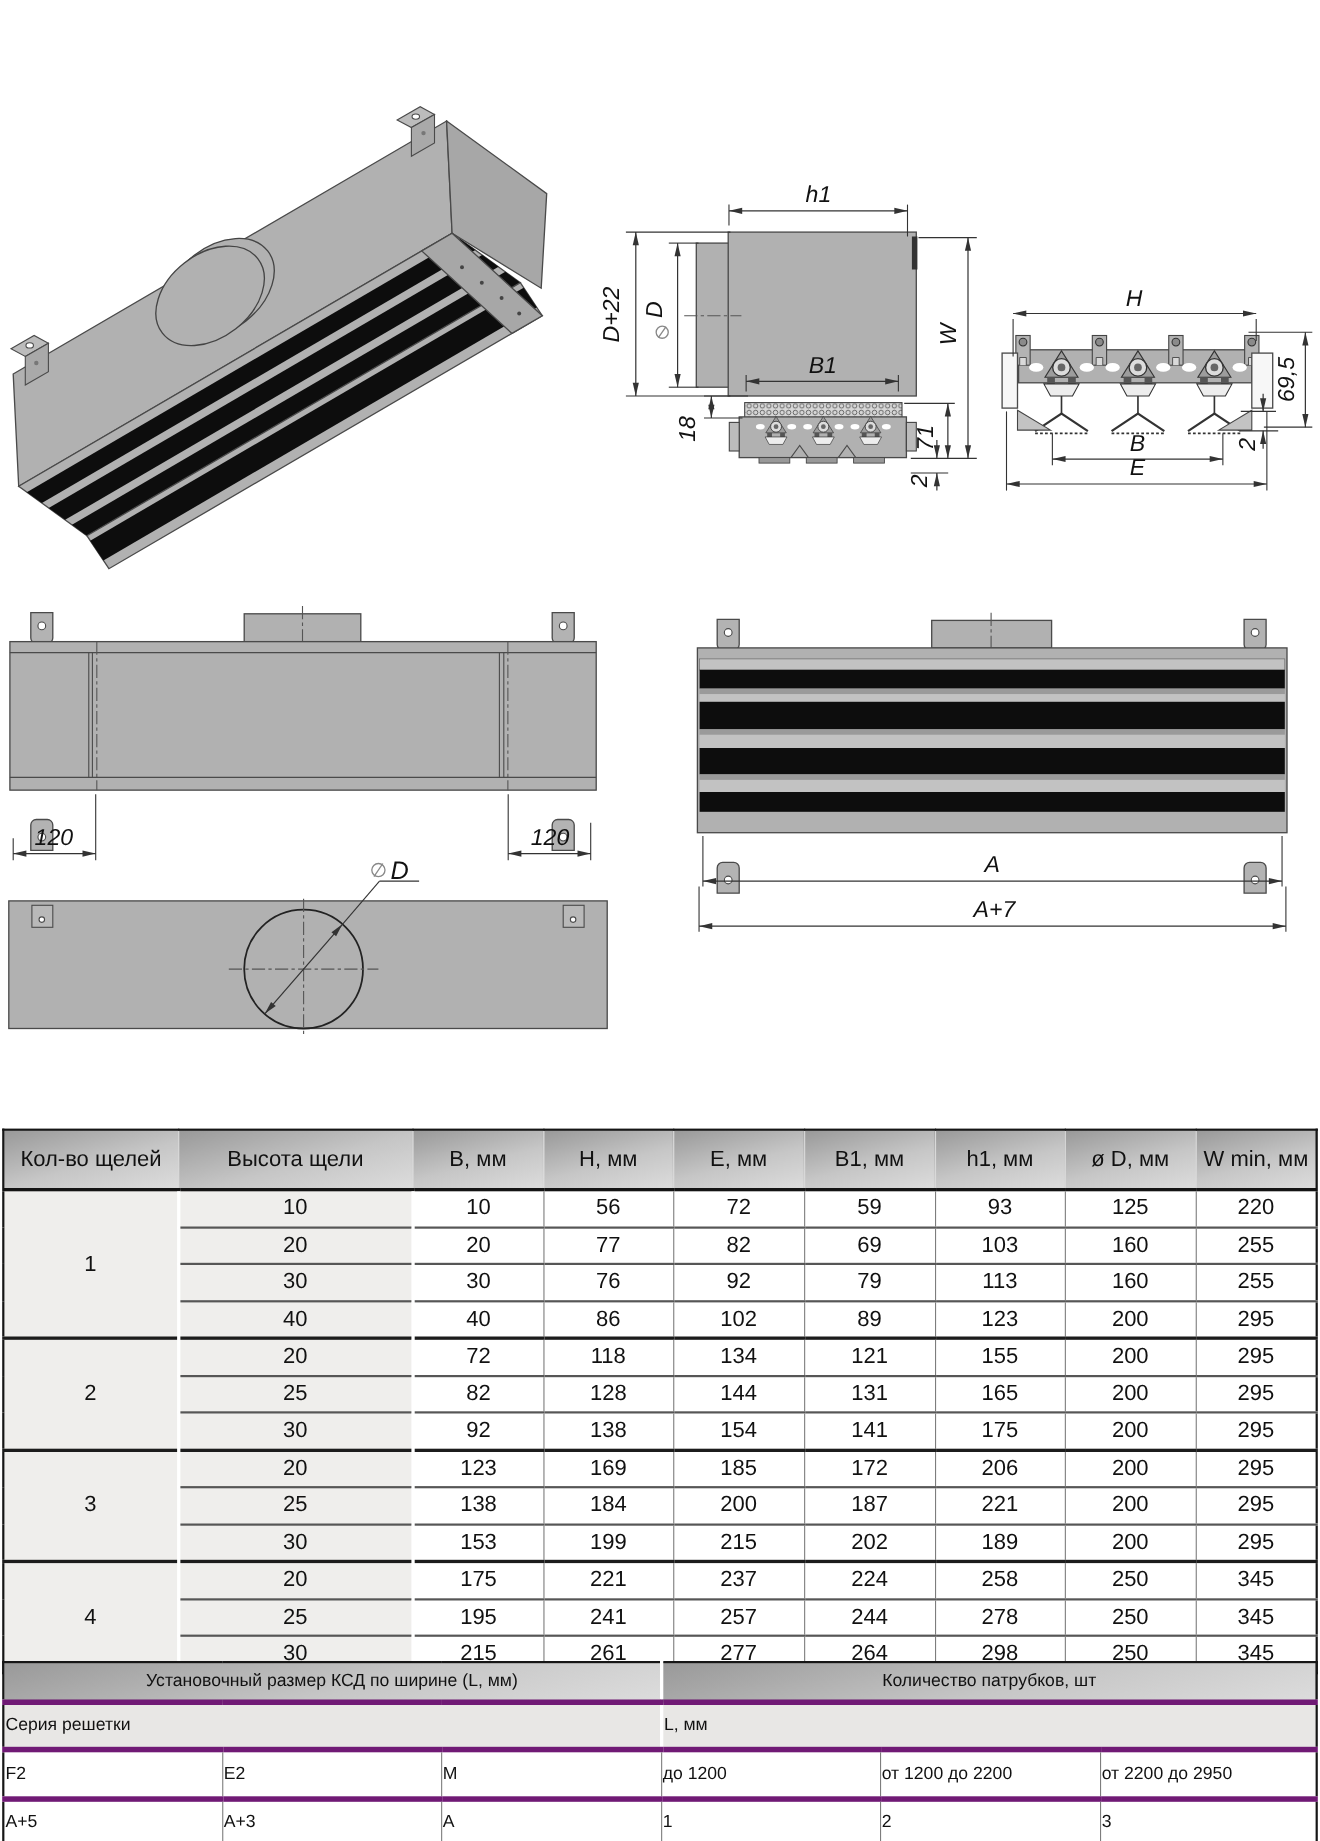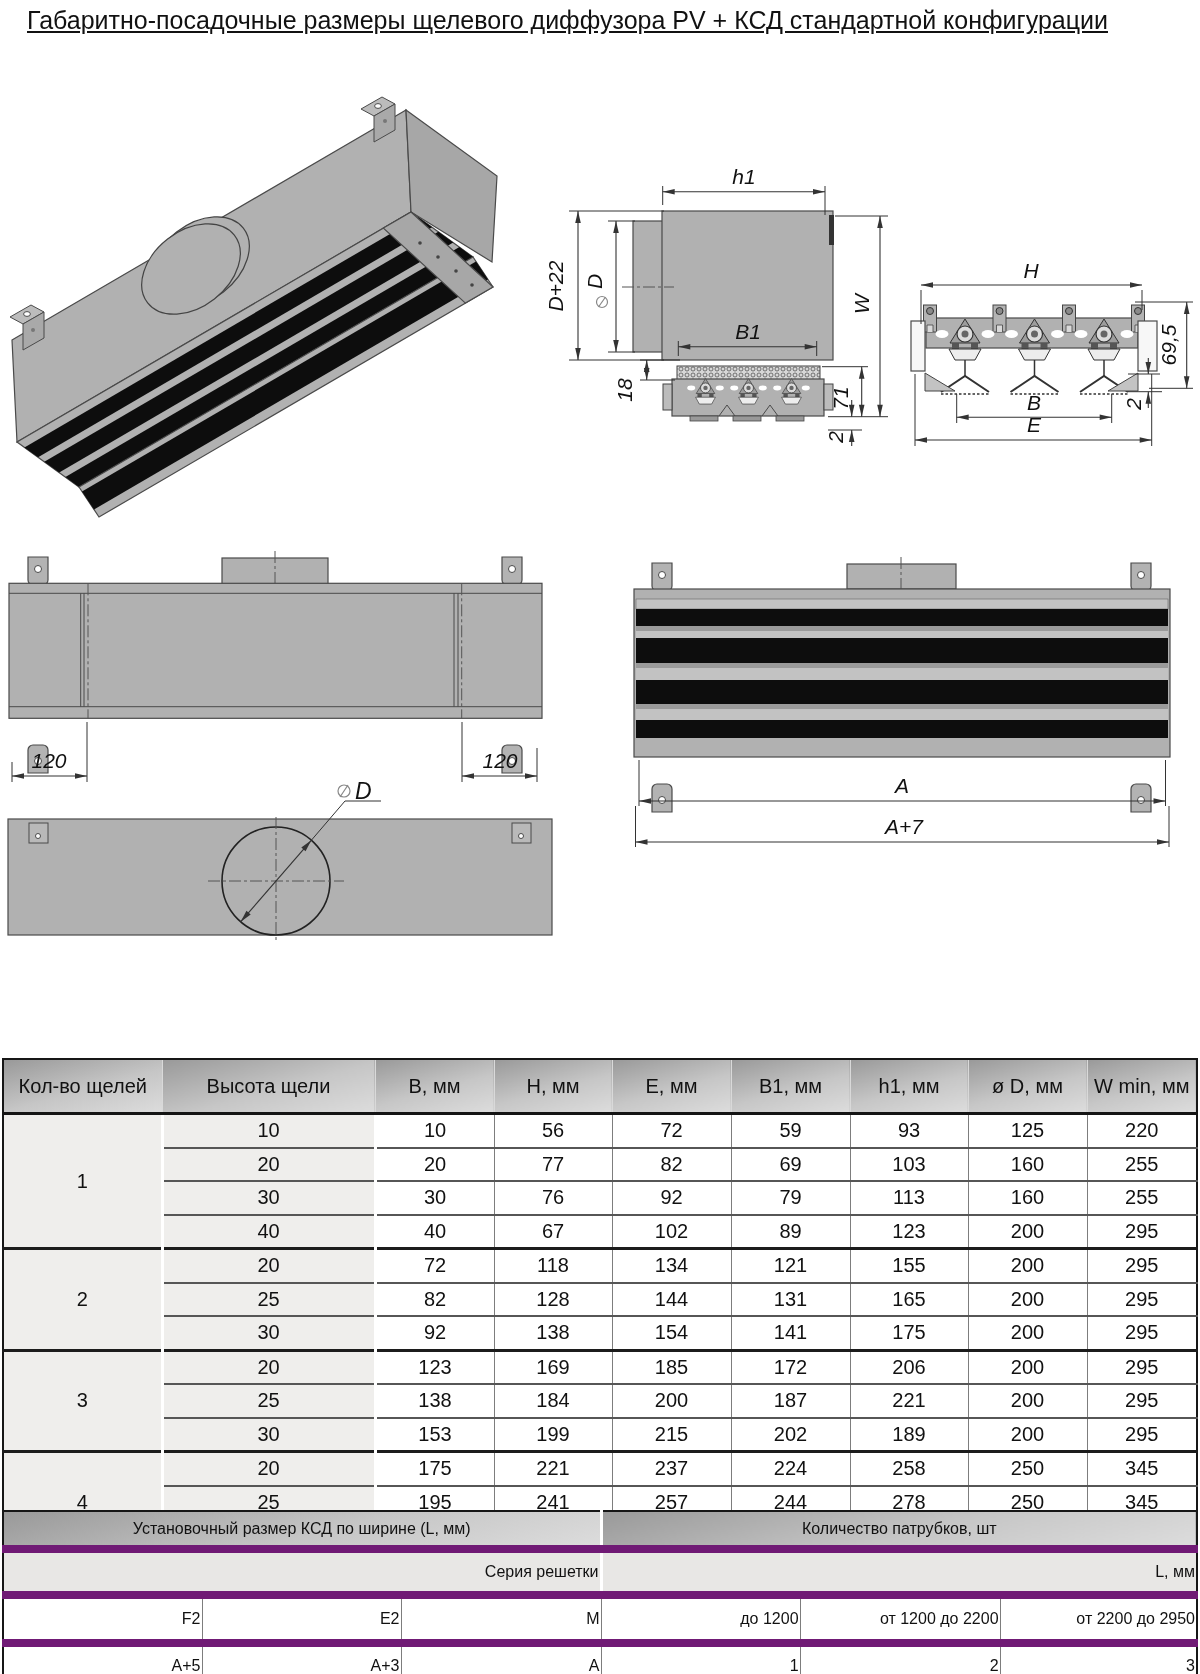--- a/index.html
+++ b/index.html
@@ -8,40 +8,39 @@
   .title div{text-decoration:underline}
   svg text.dim{font-family:"Liberation Sans",sans-serif;font-style:italic;font-size:21px;fill:#111}
   svg .xl{stroke:#333;stroke-width:1;fill:none}
   svg .dl{stroke:#333;stroke-width:1.1;fill:none}
   svg .cl{stroke:#555;stroke-width:1;fill:none;stroke-dasharray:12 3 3 3}
   svg .gray{fill:#b1b1b1;stroke:#4a4a4a;stroke-width:1.2}
   svg .gray2{fill:#a7a7a7;stroke:#4a4a4a;stroke-width:1.2}
   svg .white{fill:#f7f7f7;stroke:#4a4a4a;stroke-width:1.2}
   svg .line{stroke:#4a4a4a;stroke-width:1;fill:none}
   table{border-collapse:collapse;table-layout:fixed;color:#111}
-  #tmain{position:absolute;top:1058px;left:2px;width:1196px;font-size:20px;border:2px solid #161616}
+  #tmain{position:absolute;top:1026px;left:2px;width:1196px;font-size:20px;border:2px solid #161616}
   #tmain th{font-weight:normal;background:linear-gradient(165deg,#999 0%,#c6c6c6 55%,#dcdcdc 100%);border-left:1px solid #d9d9d9;border-bottom:3px solid #141414;height:50px}
   #tmain td{text-align:center;height:29.5px;border-left:1px solid #7d7d7d}
   #tmain td.c1{background:#efeeec;border-right:3px solid #fff}
   #tmain td.c2{background:#efeeec;border-right:3px solid #fff;border-left:3px solid #fff}
   #tmain tr.inner td{border-top:2px solid #565656}
   #tmain tr.grp td{border-top:3px solid #1c1c1c}
   #tbot{position:absolute;top:1510px;left:2px;width:1196px;font-size:16px;border:2px solid #161616}
   #tbot th{font-weight:normal;background:linear-gradient(165deg,#999 0%,#c6c6c6 55%,#dcdcdc 100%);height:31px;border-bottom:2px solid #2a2a2a}
-  #tbot td{text-align:right;border-left:1px solid #7d7d7d;border-top:8px solid #701a75}
+  #tbot td{text-align:left;border-left:1px solid #7d7d7d;border-top:5px solid #701a75}
   #tbot .split{border-right:3px solid #fff;border-left:0}
   #tbot tr.sub td{background:#e8e7e5;height:36px;border-left:0}
   #tbot tr.v1 td{height:38px}
   #tbot tr.v2 td{height:36px}
 </style>
 </head>
 <body>
 
 <div class="title">
-  <div>Габаритно-посадочные размеры щелевого диффузора PV + КСД стандартной конфигурации</div>
 </div>
 
 <svg width="1200" height="960" viewBox="0 0 1200 960" style="position:absolute;top:0;left:0">
   <defs>
     <marker id="ae" markerWidth="13" markerHeight="8" refX="12.5" refY="4" orient="auto" markerUnits="userSpaceOnUse">
         <path d="M12.5,4 L0.5,1.2 L0.5,6.8 Z" fill="#333"></path>
       </marker>
     <marker id="as" markerWidth="13" markerHeight="8" refX="0.5" refY="4" orient="auto" markerUnits="userSpaceOnUse">
         <path d="M0.5,4 L12.5,1.2 L12.5,6.8 Z" fill="#333"></path>
       </marker>
@@ -353,21 +352,21 @@
         <td>76</td>
         <td>92</td>
         <td>79</td>
         <td>113</td>
         <td>160</td>
         <td>255</td>
       </tr>
       <tr class="inner">
         <td class="c2">40</td>
         <td>40</td>
-        <td>67</td>
+        <td>86</td>
         <td>102</td>
         <td>89</td>
         <td>123</td>
         <td>200</td>
         <td>295</td>
       </tr>
       <tr class="grp">
         <td class="c1" rowspan="3">2</td>
         <td class="c2">20</td>
         <td>72</td>

